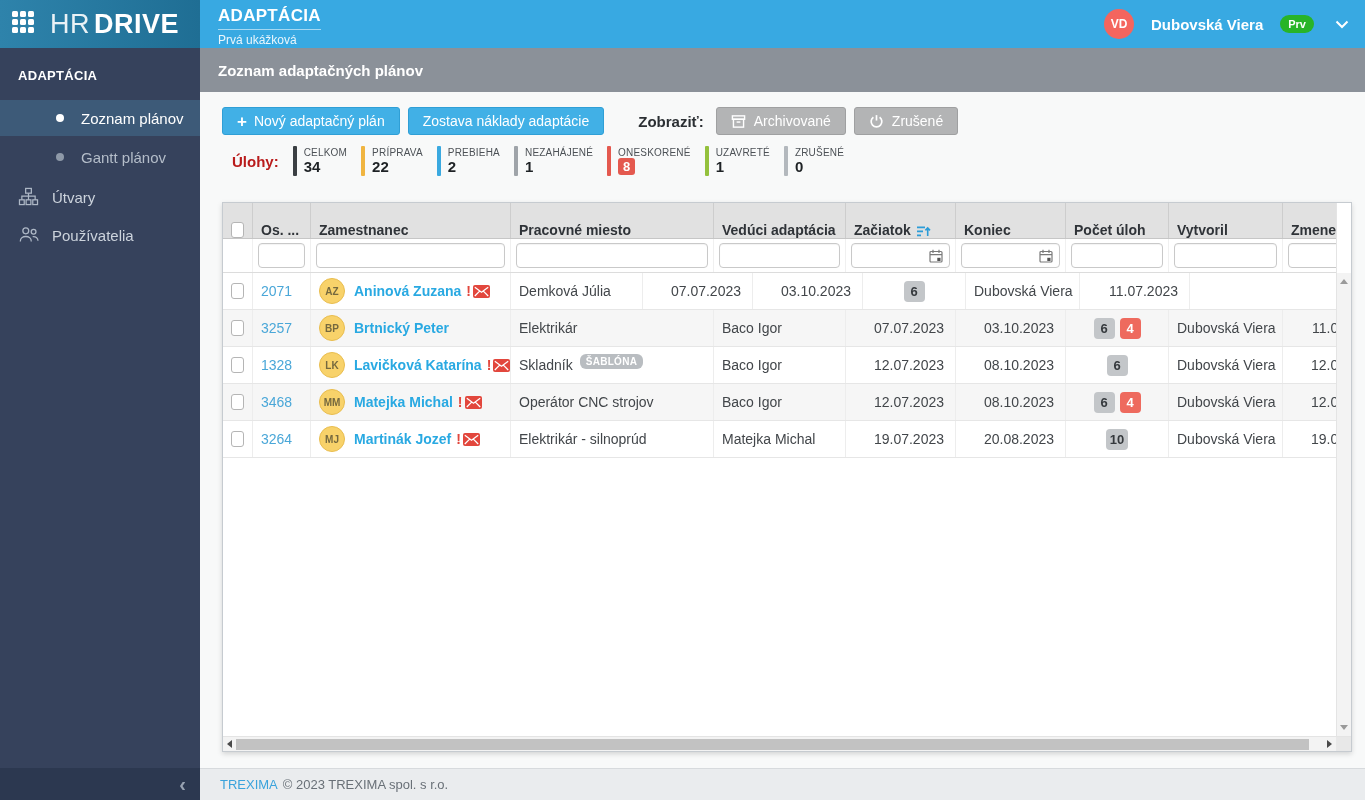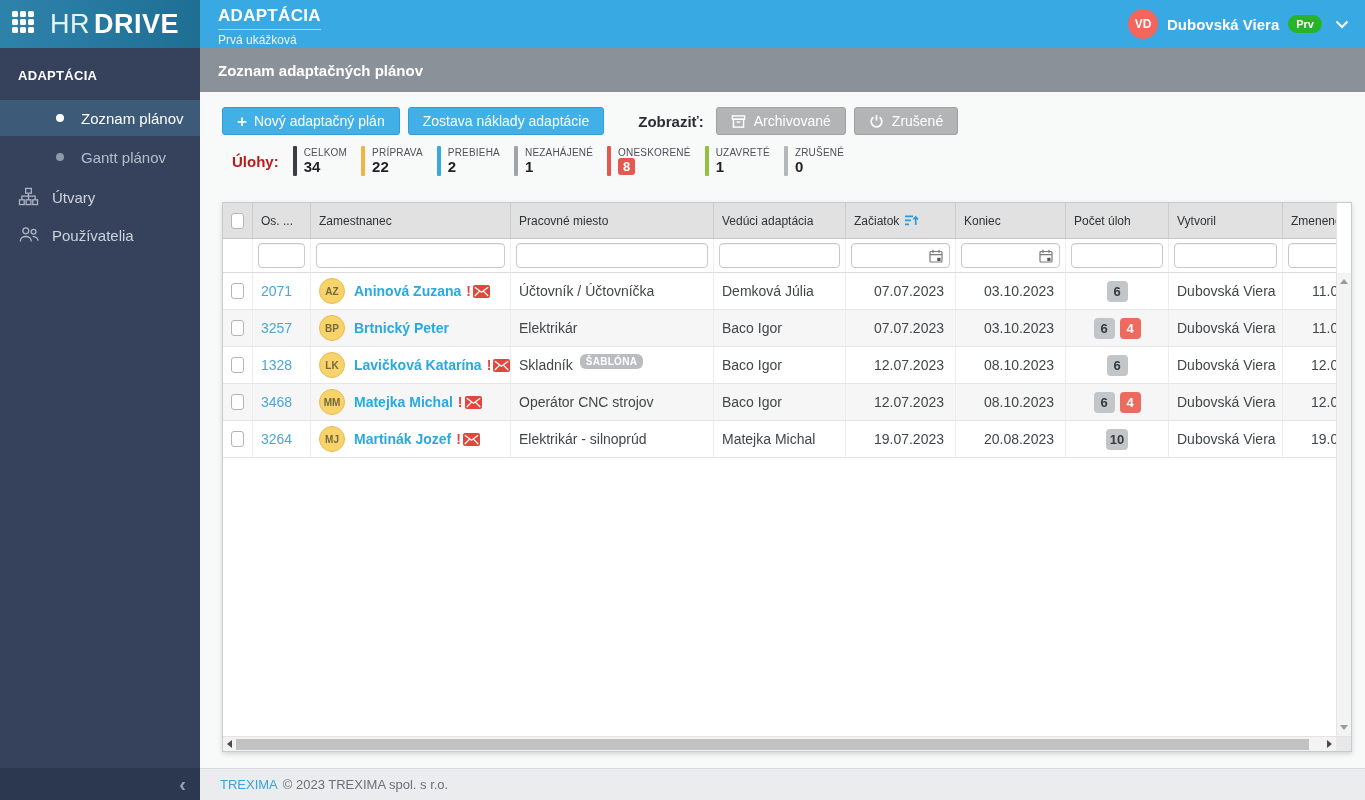--- a/index.html
+++ b/index.html
@@ -35,21 +35,21 @@
 
   
   .main { flex:1; display:flex; flex-direction:column; min-width:0; }
   .topbar { height:48px; background:#38a9e2; display:flex; align-items:center;
             justify-content:space-between; padding:0 16px 0 18px; flex-shrink:0; }
   .page-title-block { display:flex; flex-direction:column; padding-top:4px; }
   .page-title { color:#fff; font-size:17px; font-weight:bold; letter-spacing:.3px;
                 border-bottom:1px solid rgba(255,255,255,.55); padding-bottom:3px;
                 display:inline-block; width:max-content; }
   .page-subtitle { color:#eaf6fc; font-size:12px; margin-top:3px; }
-  .user-menu { display:flex; align-items:center; gap:9px; cursor:pointer; }
+  .user-menu { display:flex; align-items:center; gap:17px; cursor:pointer; }
   .user-avatar { width:30px; height:30px; border-radius:50%; background:#f4655e; color:#fff;
                  font-size:12px; font-weight:bold; display:flex; align-items:center; justify-content:center; }
   .user-name { color:#fff; font-size:15px; font-weight:bold; }
   .user-badge { background:#28b428; color:#fff; font-size:11px; font-weight:bold;
                 padding:3px 8px; border-radius:10px; }
   .user-chevron { display:inline-flex; margin-left:4px; }
 
   .subbar { height:44px; background:#8b9199; display:flex; align-items:center;
             padding:0 18px; flex-shrink:0; }
   .breadcrumb { color:#fff; font-size:15px; font-weight:bold; }
@@ -78,21 +78,21 @@
                        display:flex; align-items:center; justify-content:center; font-size:13px; }
 
   
   .widget { position:absolute; top:110px; left:22px; width:1130px; height:550px;
             background:#fff; border:1px solid #c6cbd0; box-shadow:0 2px 5px rgba(0,0,0,.15);
             display:flex; flex-direction:column; }
   .widget-top { display:flex; flex:1; min-height:0; }
   .tbl-clip { flex:1; overflow:hidden; }
   .tbl-inner { width:1170px; }
   .thead { display:flex; height:36px; background:#e1e1e1; border-bottom:1px solid #c6c6c6; }
-  .th { display:flex; align-items:center; padding:0 8px; font-size:12px; font-weight:normal;
+  .th { display:flex; align-items:flex-end; padding:0 8px; font-size:14px; font-weight:bold;
         color:#2f3338; border-right:1px solid #cdcdcd; cursor:pointer; white-space:nowrap; overflow:hidden; }
   .th.center { justify-content:center; }
   .sort-icon { display:inline-flex; margin-left:5px; }
   .frow { display:flex; height:34px; background:#fff; border-bottom:1px solid #dcdcdc; }
   .fc { padding:4px 5px; border-right:1px solid #f0f0f0; position:relative; }
   .fc input { width:100%; height:25px; border:1px solid #c9c9c9; border-radius:4px;
               padding:0 6px; font-size:13px; font-family:inherit; background:#fff;
               box-shadow:inset 0 1px 1px rgba(0,0,0,.05); }
   .fc.date input { padding-right:24px; }
   .fc .cal-icon { position:absolute; right:12px; top:10px; cursor:pointer; display:inline-flex; }
@@ -389,23 +389,20 @@
                       <span class="mail-flag">
                         <b class="mail-excl">!</b>
                         <span style="display: inline-flex;">
                           <svg width="17" height="13" viewBox="0 0 17 13">
                             <rect width="17" height="13" rx="2" fill="#e2473d"></rect>
                             <path d="M1.8 2.2 8.5 7.2 15.2 2.2M1.8 11 6.4 6.4M15.2 11 10.6 6.4" stroke="#fff" stroke-width="1.3" fill="none"></path>
                           </svg>
                         </span>
                       </span>
                     </div>
-                    <div class="td" style="width: 203px;">
-                      <span>Účtovník / Účtovníčka</span>
-                    </div>
                     <div class="td" style="width: 132px;">Demková Júlia</div>
                     <div class="td right" style="width: 110px;">07.07.2023</div>
                     <div class="td right" style="width: 110px;">03.10.2023</div>
                     <div class="td center" style="width: 103px;">
                       <span class="task-badge">6</span>
                     </div>
                     <div class="td" style="width: 114px;">Dubovská Viera</div>
                     <div class="td right" style="width: 110px;">11.07.2023</div>
                   </div>
                   <div class="tr alt">

